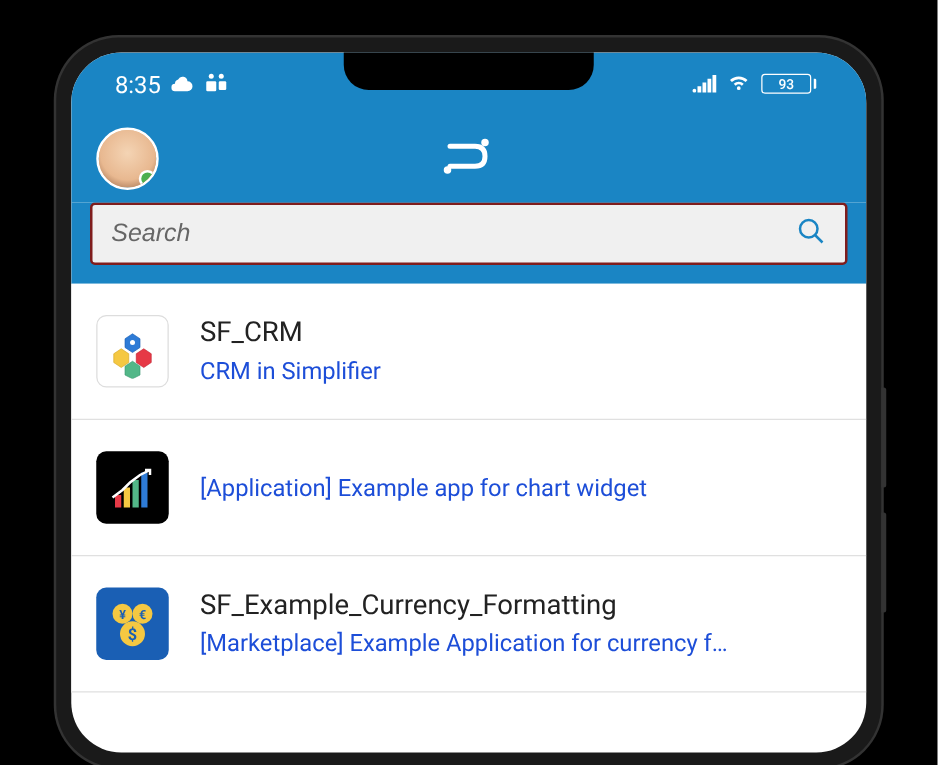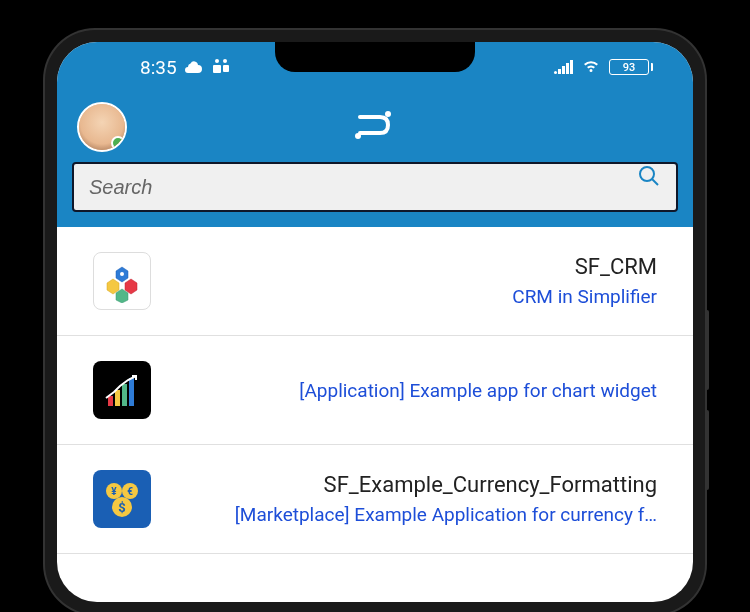--- a/index.html
+++ b/index.html
@@ -75,21 +75,20 @@
       padding: 0 40px 0 35px;
       color: #fff;
       font-size: 19px;
       font-weight: 400;
     }
 
     .status-left {
       display: flex;
       align-items: center;
       gap: 8px;
-      margin-left: 48px;
     }
 
     .status-right {
       display: flex;
       align-items: center;
       gap: 8px;
     }
 
     .battery {
       display: flex;
@@ -167,22 +166,23 @@
     .search-container {
       background: #1a85c4;
       padding: 0 15px 15px;
     }
 
     .search-bar {
       background: #f0f0f0;
       height: 50px;
       border-radius: 4px;
       display: flex;
+      align-items: center;
       padding: 0 15px;
-      border: 2px solid #0f172a;
+      border: 2px solid #7f1d1d;
     }
 
     .search-input {
       flex: 1;
       border: none;
       background: transparent;
       font-size: 20px;
       font-style: italic;
       color: #666;
       outline: none;
@@ -193,24 +193,23 @@
       font-style: italic;
     }
 
     .list {
       background: #fff;
     }
 
     .list-item {
       display: flex;
       align-items: center;
-      padding: 25px 36px;
+      padding: 25px 20px;
       border-bottom: 1px solid #e0e0e0;
       gap: 25px;
-      text-align: right;
     }
 
     .app-icon {
       width: 58px;
       height: 58px;
       border-radius: 8px;
       flex-shrink: 0;
       display: flex;
       align-items: center;
       justify-content: center;

